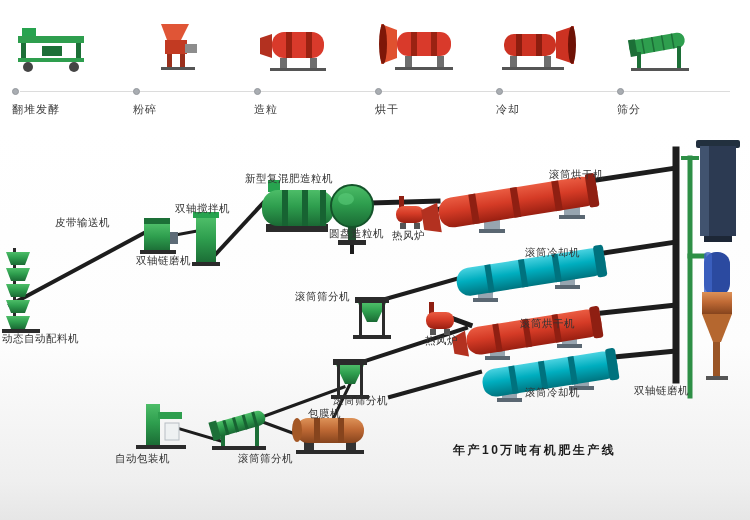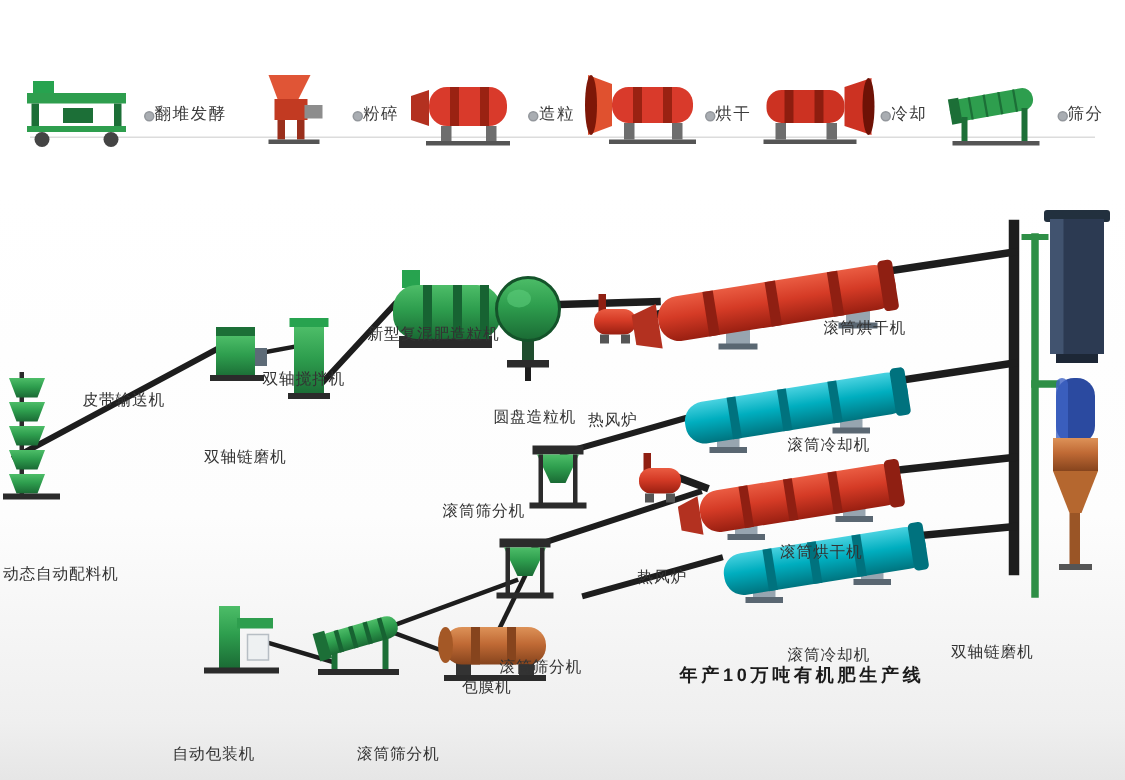--- a/index.html
+++ b/index.html
@@ -5,32 +5,32 @@
   * { margin:0; padding:0; box-sizing:border-box; }
   html,body { width:750px; height:520px; overflow:hidden;
     font-family:"Liberation Sans","DejaVu Sans",sans-serif; background:#fff; }
   .page { position:relative; width:750px; height:520px; background:#fff; }
 
   
   .strip { position:absolute; top:0; left:0; width:750px; height:130px;
     display:flex; padding:14px 12px 0; }
   .strip-line { position:absolute; top:91px; left:20px; right:20px; height:1px;
     background:#dcdcdc; }
-  .step { flex:1; display:flex; flex-direction:row; align-items:center; position:relative; }
+  .step { flex:1; display:flex; flex-direction:column; align-items:flex-start; position:relative; }
   .step-icon { height:64px; display:flex; align-items:flex-end; justify-content:center; }
   .step-icon svg { display:block; }
   .step-dot { width:7px; height:7px; border-radius:50%; background:#a9adb2;
     border:1px solid #93979c; margin-top:10px; }
   .step-label { margin-top:7px; font-size:11px; color:#3a3a3a; letter-spacing:1px; white-space:nowrap; }
 
   
   .diagram { position:absolute; top:130px; left:0; width:750px; height:390px;
     background:linear-gradient(180deg,#ffffff 0%,#fdfdfd 55%,#efefef 90%,#e6e6e6 100%); }
   .diagram-svg { position:absolute; top:0; left:0; }
-  .dlabel { position:absolute; font-size:10.5px; color:#333; letter-spacing:.5px; white-space:nowrap;margin-top:44px; }
+  .dlabel { position:absolute; font-size:10.5px; color:#333; letter-spacing:.5px; white-space:nowrap; }
   .diagram-title { position:absolute; font-size:12px; font-weight:bold; color:#1b1b1b;
     letter-spacing:2.5px; white-space:nowrap; }
 </style>
 </head>
 <body>
 
 <div class="page">
 
   <div class="strip">
     <div class="strip-line"></div>

